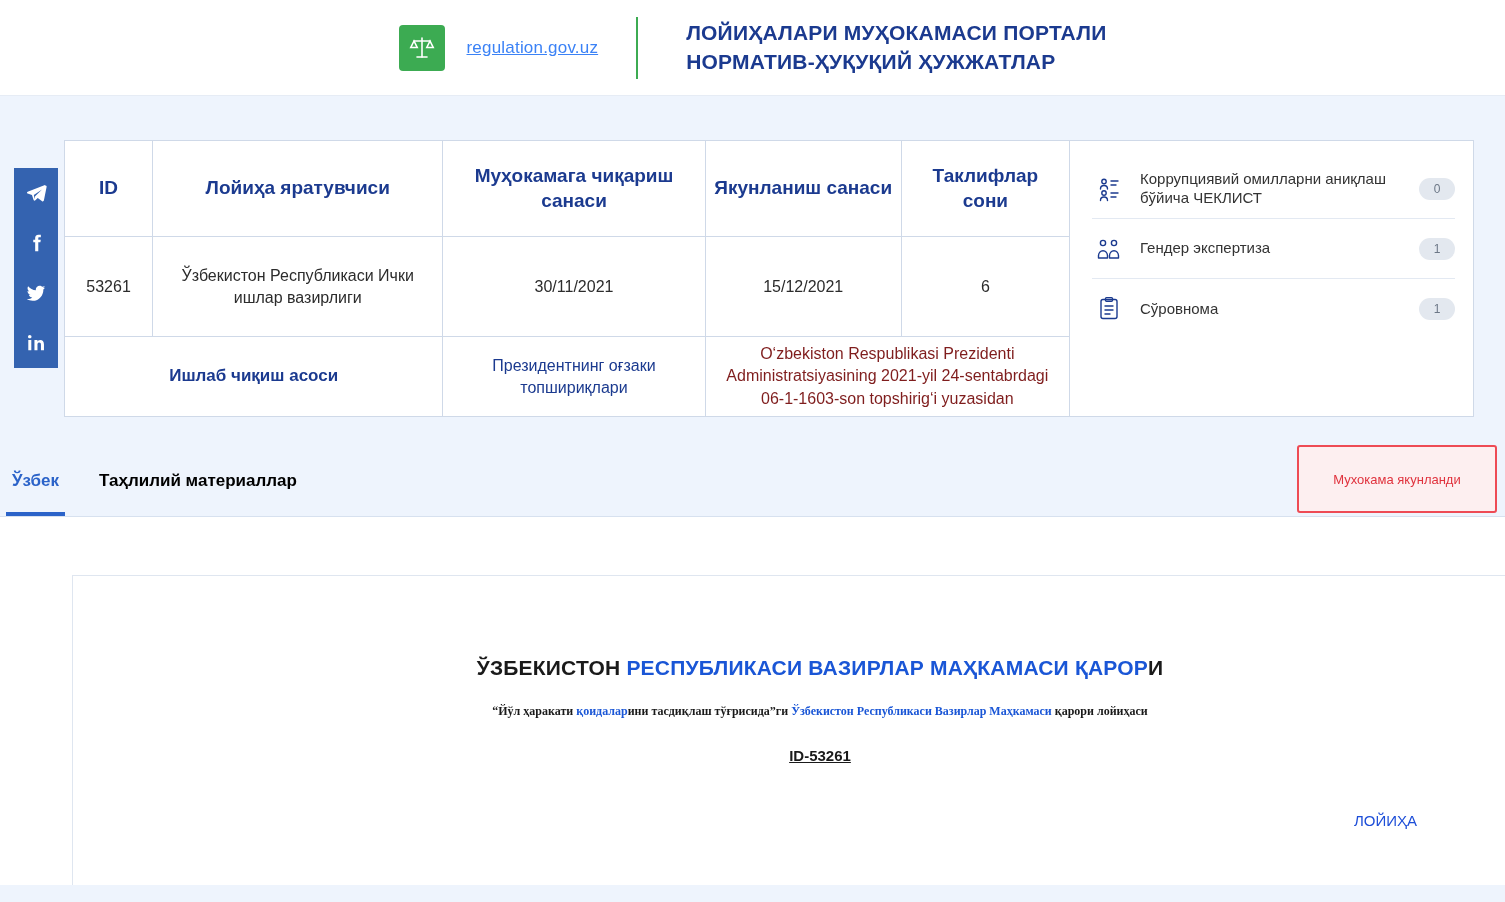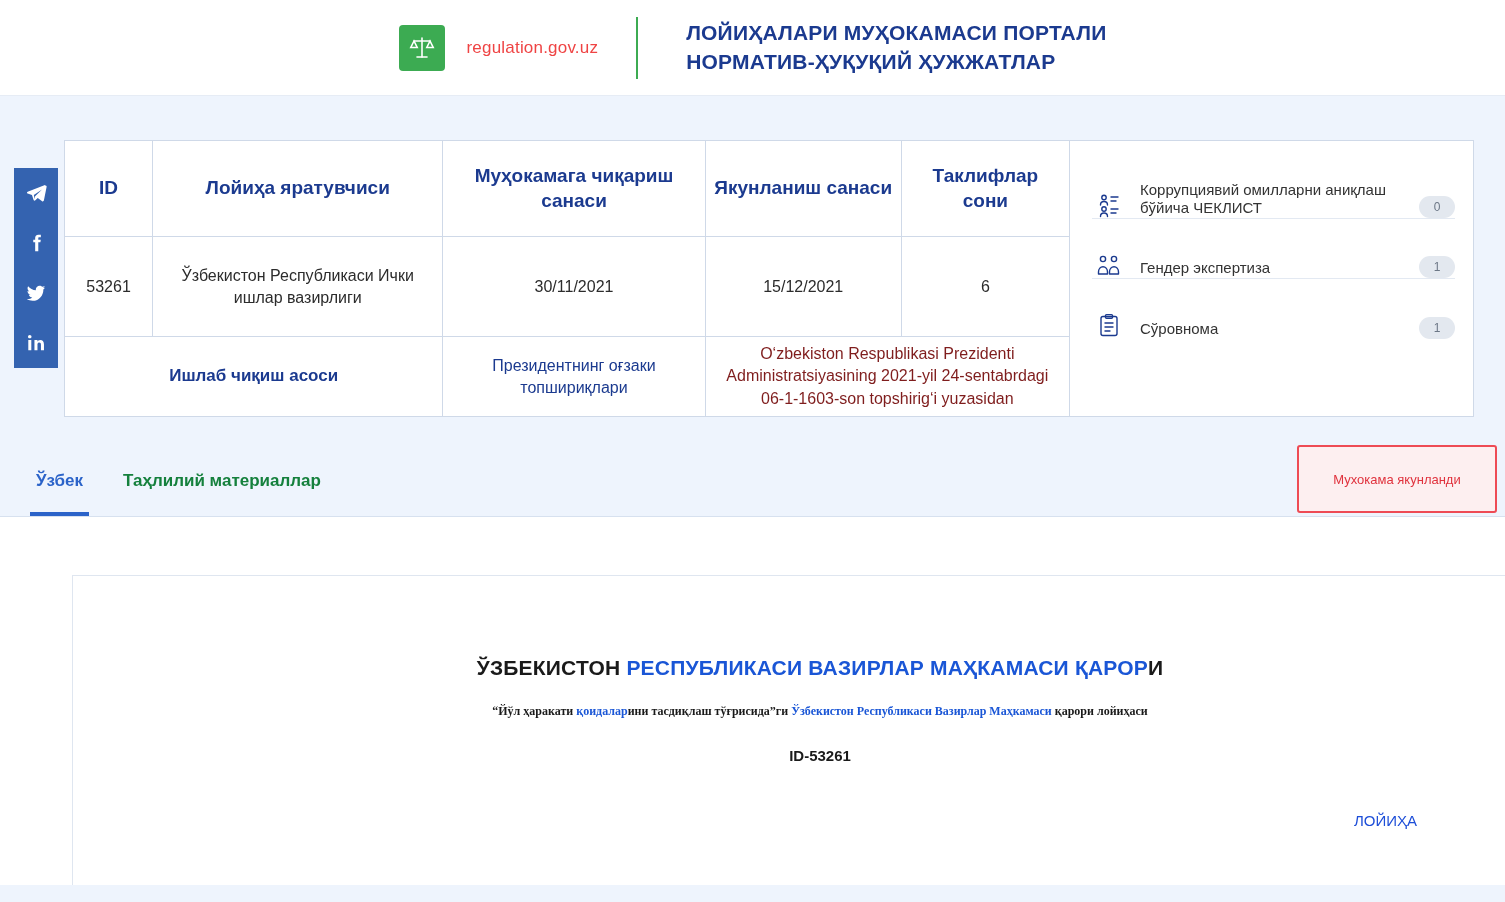--- a/index.html
+++ b/index.html
@@ -27,22 +27,23 @@
   }
   .logo-box {
     width: 46px; height: 46px;
     background: #3cab52;
     border-radius: 4px;
     display: flex; align-items: center; justify-content: center;
   }
   .logo-box svg { display: block; }
   .brand-domain {
     font-size: 17px;
-    color: #ef4444;
+    color: #3b82f6;
     letter-spacing: .2px;
+    text-decoration: underline;
   }
   .divider-v {
     width: 2px;
     height: 62px;
     background: #3cab52;
     margin: 0 26px 0 16px;
   }
   .title-block {
     color: #1b3a8f;
     font-weight: bold;
@@ -136,21 +137,21 @@
     background: #fff;
     border: 1px solid #cfd9e8;
     border-left: none;
     display: flex;
     flex-direction: column;
     justify-content: flex-start;
     padding: 18px 18px 0 22px;
   }
   .side-row {
     display: flex;
-    align-items: flex-end;
+    align-items: center;
     gap: 14px;
     height: 60px;
     border-bottom: 1px solid #e3e9f2;
   }
   .side-row:last-child { border-bottom: none; }
   .side-icon { width: 34px; flex: 0 0 34px; display: flex; align-items: center; justify-content: center; color: #1b3a8f; }
   .side-label {
     flex: 1;
     font-size: 15px;
     color: #333;
@@ -171,27 +172,27 @@
     margin: 28px 0 0 0;
     height: 72px;
     border-bottom: 1px solid #d7e1ef;
     display: flex;
     align-items: flex-start;
   }
   .tabs {
     display: flex;
     align-items: center;
     gap: 28px;
-    padding-left: 30px;
+    padding-left: 6px;
     height: 71px;
   }
   .tab {
     font-size: 17px;
     font-weight: bold;
-    color: #15803d;
+    color: #000000;
     height: 71px;
     display: flex;
     align-items: center;
     padding: 0 6px;
     cursor: pointer;
   }
   .tab.active {
     color: #2b63c9;
     box-shadow: inset 0 -4px 0 0 #2b63c9;
   }
@@ -248,20 +249,21 @@
     margin-right: auto;
     font-family: Liberation Serif, serif;
   }
   .doc-sub .blue { color: #1a56d6; }
   .doc-id {
     text-align: center;
     margin-top: 26px;
     font-size: 15px;
     font-weight: bold;
     color: #1a1a1a;
+    text-decoration: underline;
   }
   .doc-right-word {
     text-align: right;
     margin-top: 48px;
     font-size: 15px;
     color: #1d4ed8;
     padding-right: 60px;
   }
   .doc-tools {
     position: absolute;

